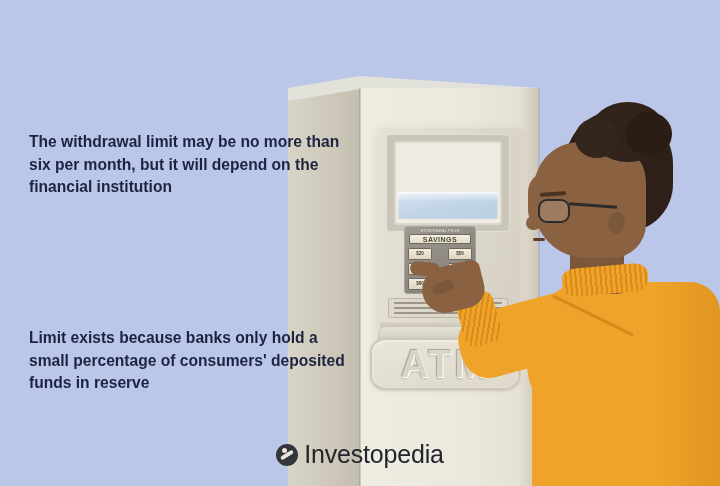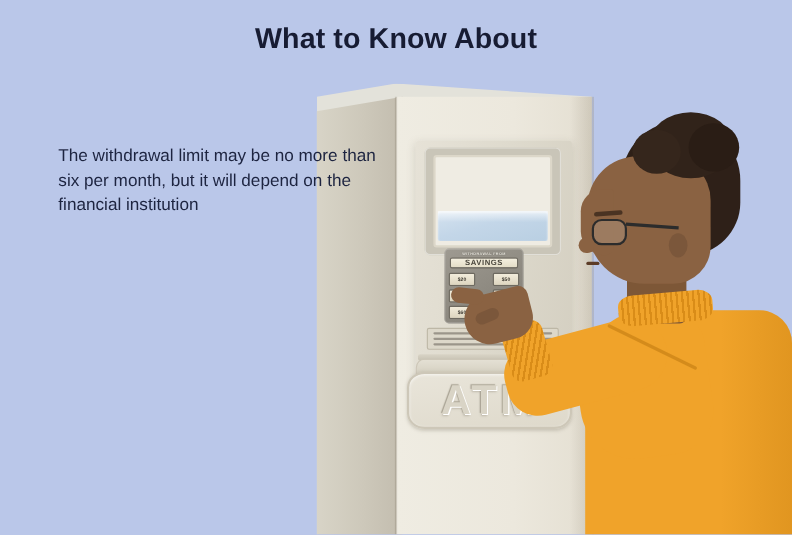--- a/index.html
+++ b/index.html
@@ -266,23 +266,22 @@
   .title {
     position:absolute; left:0; top:20px; width:720px;
     text-align:center;
     color:#171c33;
     font-size:26px; font-weight:bold; line-height:31px;
     letter-spacing:.1px;
   }
   .body-text { position:absolute; left:29px; width:320px; }
   .para {
     color:#1d2440;
-    font-size:15.6px; line-height:22.5px; font-weight:normal;
+    font-size:15.6px; line-height:22.5px; font-weight:bold;
     margin-bottom:20px;
-    margin-left:24px;
   }
   .para.p1 { position:absolute; top:0; }
   .para.p2 { position:absolute; top:100px; }
   .para.p3 { position:absolute; top:196px; }
 
   
   .logo {
     position:absolute; left:0; top:440px; width:720px;
     display:flex; align-items:center; justify-content:center; gap:6px;
   }
@@ -371,21 +370,25 @@
     <div class="p-hair-bump2"></div>
     <div class="p-ear"></div>
     <div class="p-nose"></div>
     <div class="p-lip"></div>
     <div class="p-brow"></div>
     <div class="p-glass-lens"></div>
     <div class="p-glass-arm"></div>
   </div>
 
   <div class="title">
-    <div>What to Know About</div>
   </div>
 
   <div class="body-text" style="top:131px; height:300px;">
     <p class="para p1">The withdrawal limit may be no more than six per month, but it will depend on the financial institution</p>
-  </div>
-
+    <p class="para p3">Limit exists because banks only hold a small percentage of consumers' deposited funds in reserve</p>
+  </div>
+
+  <div class="logo">
+    <span class="logo-mark"></span>
+    <span class="logo-text">Investopedia</span>
+  </div>
 
 </div>
 
 </body></html>

